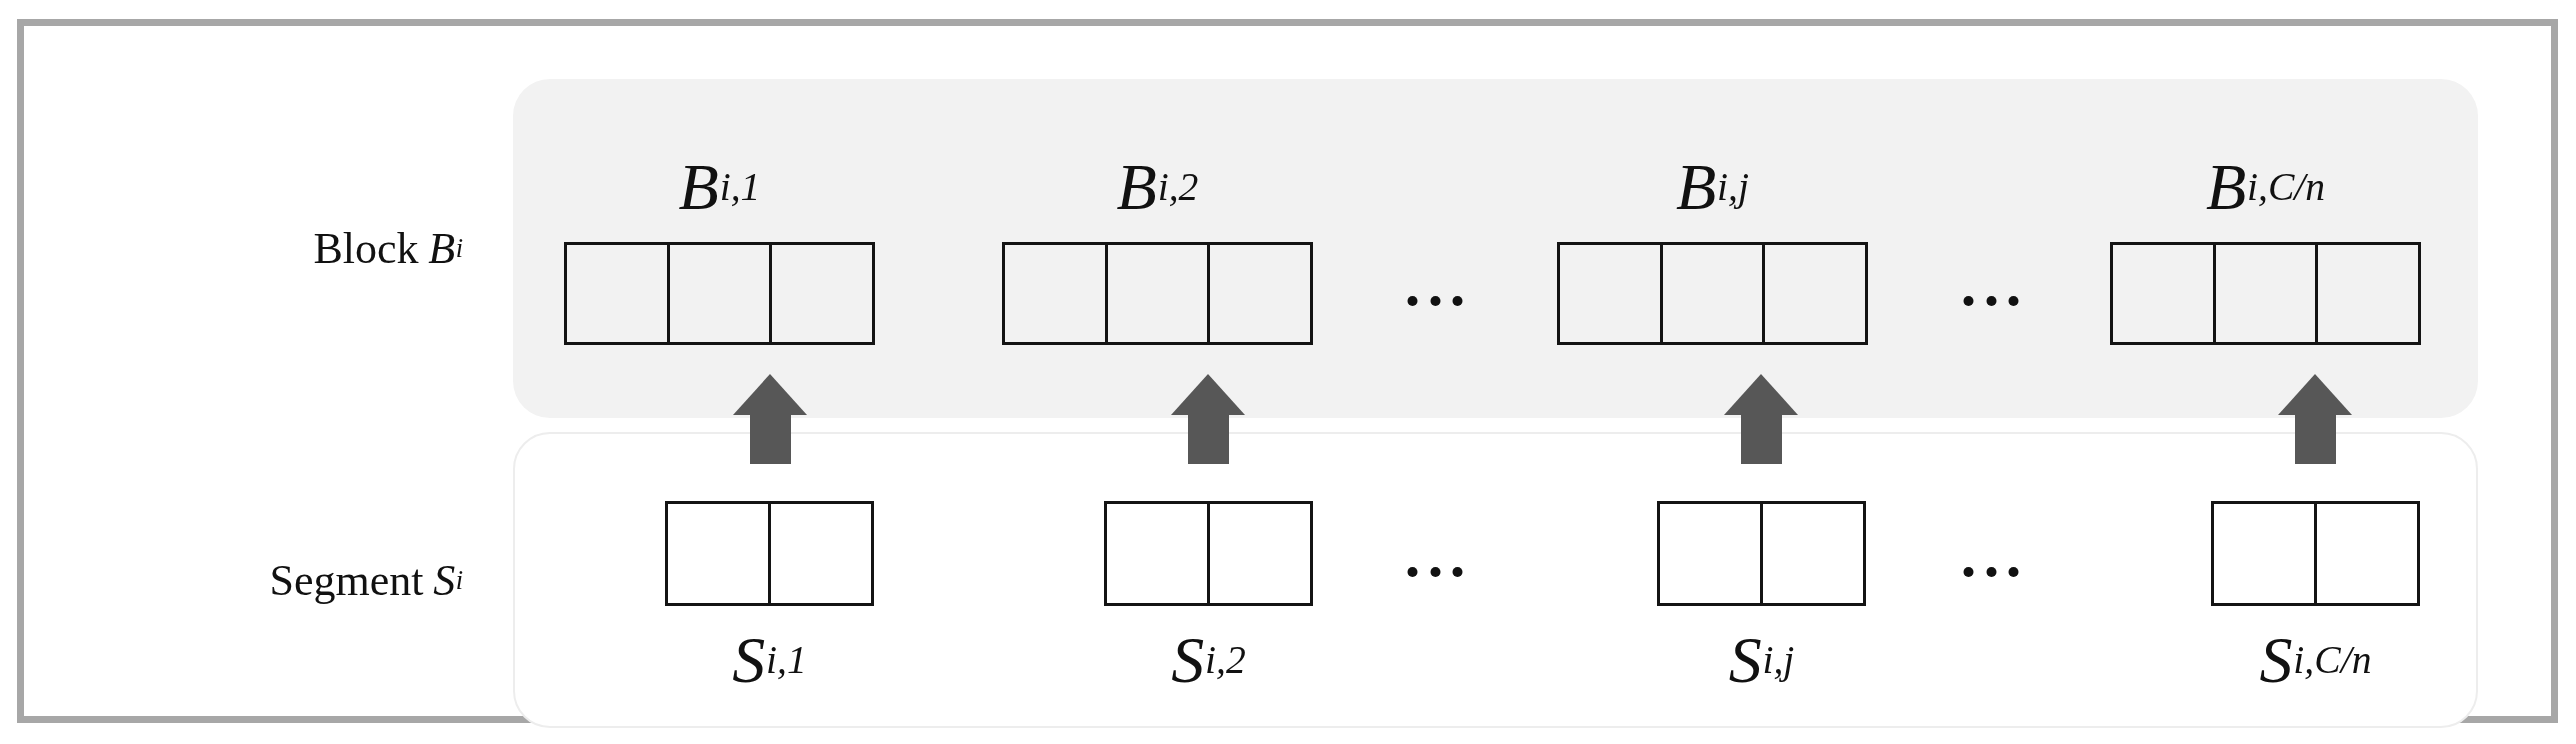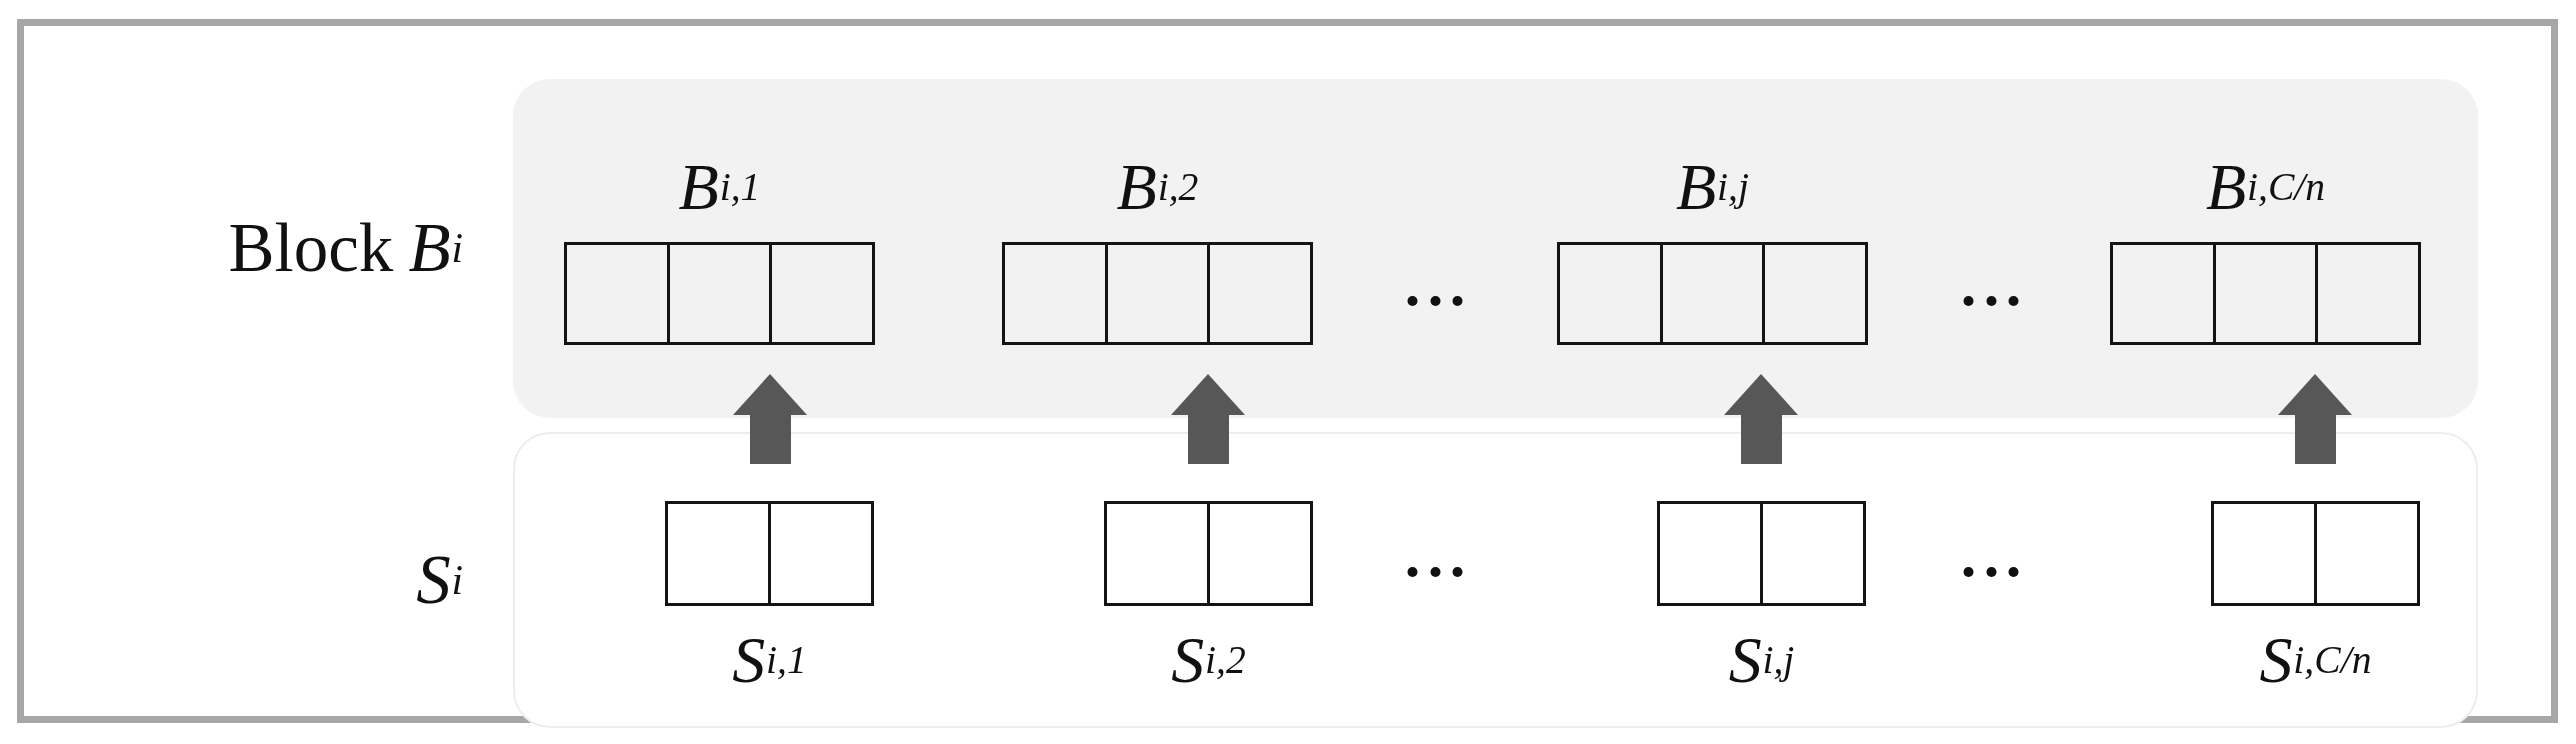--- a/index.html
+++ b/index.html
@@ -17,21 +17,21 @@
     background:#f2f2f2; border-radius:37px;
   }
   .panel-segment {
     position:absolute; left:489px; top:406px; width:1965px; height:296px;
     background:#ffffff; border:2.3px solid #ededed; border-radius:37px;
     box-sizing:border-box;
   }
   .row-label {
     position:absolute; left:78px; width:361px; height:86px;
     display:flex; justify-content:flex-end; align-items:center;
-    font-size:69px; white-space:nowrap;
+    font-size:44px; white-space:nowrap;
   }
   .row-label.rl-block   { top:179px; }
   .row-label.rl-segment { top:511px; }
   .sym { font-style:italic; margin-left:0.22em; }
   sub.s {
     font-style:italic; font-size:0.60em; vertical-align:-0.26em; line-height:0;
     margin-left:0.02em;
   }
   .math-label {
     position:absolute; display:flex; justify-content:center; align-items:center;
@@ -72,20 +72,21 @@
 
     <div class="panel-block"></div>
     <div class="panel-segment"></div>
 
     <div class="row-label rl-block">
       <span>Block</span>
         <span class="sym">B</span>
         <sub class="s">i</sub>
     </div>
     <div class="row-label rl-segment">
+      <span>Segment</span>
         <span class="sym">S</span>
         <sub class="s">i</sub>
     </div>
 
     <div class="math-label above" style="left:540px">
       <span>B</span>
         <sub class="s">i,1</sub>
     </div>
     <div class="box block-box" style="left:540px">
       <div class="cell"></div>

